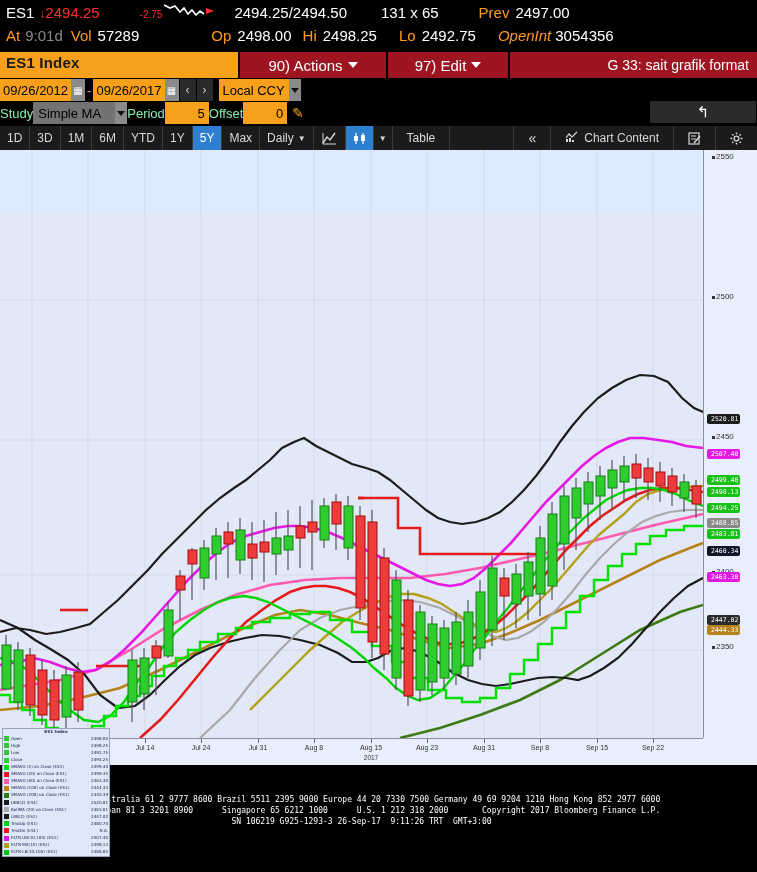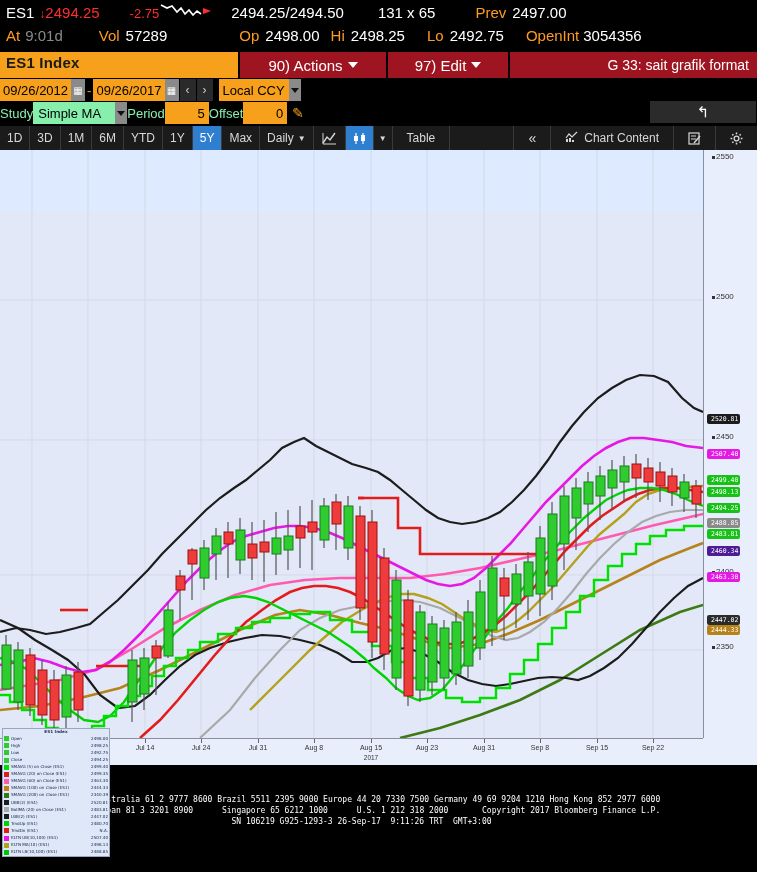--- a/index.html
+++ b/index.html
@@ -42,21 +42,21 @@
   .ccy{background:#f7a01b;color:#000;padding:2px 4px;margin-left:6px;display:flex;align-items:center;}
   .ccydd{background:#8a8a8a;width:12px;display:flex;align-items:center;justify-content:center;}
   .ddtri{width:0;height:0;border-left:4px solid transparent;border-right:4px solid transparent;
          border-top:5px solid #111;}
   .undo{position:absolute;right:1px;top:101px;width:106px;height:22px;background:#2b2b2b;
         color:#fff;display:flex;align-items:center;justify-content:center;font-size:15px;}
 
   
   .studyrow{display:flex;height:22px;align-items:stretch;margin-top:1px;font-size:13px;}
   .slabel{color:#86efac;padding:2px 0;display:flex;align-items:center;}
-  .sval{background:#86efac;color:#000;padding:2px 5px;display:flex;align-items:center;}
+  .sval{background:#737373;color:#000;padding:2px 5px;display:flex;align-items:center;}
   .sdd{background:#8a8a8a;width:12px;display:flex;align-items:center;justify-content:center;}
   .snum{background:#f7a01b;color:#000;width:40px;justify-content:flex-end;padding-right:4px;
         display:flex;align-items:center;}
   .pencil{color:#f7a01b;padding-left:5px;display:flex;align-items:center;font-size:14px;}
 
   
   .toolrow{display:flex;height:24px;margin-top:2px;background:#1b1b1b;align-items:stretch;
            font-size:12px;}
   .tbtn{color:#d8d8d8;display:flex;align-items:center;justify-content:center;padding:0 7px;
         border-right:1px solid #3a3a3a;}
@@ -103,46 +103,46 @@
 </head>
 <body>
 
 <div class="term">
 
   <div class="quote">
     <div class="qrow">
       <span class="w" style="margin-left:6px;">ES1</span>
       <span class="r" style="margin-left:5px;font-size:12px;">↓</span>
       <span class="r">2494.25</span>
-      <span class="r" style="margin-left:30px;font-size:13px;">-2.75</span>
+      <span class="r" style="margin-left:40px;font-size:10px;">-2.75</span>
       <span class="spark">
         <svg width="56" height="16" viewBox="0 0 56 16">
           <polyline points="2,3 8,6 13,4 18,10 22,6 26,12 30,8 34,13 38,9 42,12" fill="none" stroke="#ffffff" stroke-width="1.6"></polyline>
           <polygon points="44,6 52,9 44,12" fill="#ff2d2d"></polygon>
         </svg>
       </span>
       <span class="w" style="margin-left:16px;">2494.25</span>
       <span class="w">/</span>
       <span class="w">2494.50</span>
       <span class="w" style="margin-left:34px;">131 x 65</span>
       <span class="o" style="margin-left:40px;">Prev</span>
       <span class="w" style="margin-left:6px;">2497.00</span>
     </div>
     <div class="qrow qrow2">
       <span class="o" style="margin-left:6px;">At</span>
       <span class="g" style="margin-left:5px;">9:01d</span>
-      <span class="o" style="margin-left:36px;">Vol</span>
+      <span class="o" style="margin-left:8px;">Vol</span>
       <span class="w" style="margin-left:6px;">57289</span>
       <span class="o" style="margin-left:72px;">Op</span>
       <span class="w" style="margin-left:6px;">2498.00</span>
       <span class="o" style="margin-left:11px;">Hi</span>
       <span class="w" style="margin-left:6px;">2498.25</span>
       <span class="o" style="margin-left:22px;">Lo</span>
       <span class="w" style="margin-left:6px;">2492.75</span>
-      <span class="o" style="margin-left:22px;">OpenInt</span>
+      <span class="o" style="margin-left:22px;font-style:italic;">OpenInt</span>
       <span class="w" style="margin-left:4px;">3054356</span>
     </div>
   </div>
 
   <div class="cmdbar">
     <div class="ticker">ES1 Index</div>
     <div class="redbtn b-actions">
       <span>90) Actions</span>
       <span class="caret"></span>
     </div>
@@ -538,21 +538,21 @@
       <div class="ytick" style="top:417px;">2400</div>
       <div class="ytick" style="top:492px;">2350</div>
       <div id="price-labels">
           <div class="ylab" style="top: 264px; background: rgb(28, 28, 28);">2520.81</div>
           <div class="ylab" style="top: 299px; background: rgb(230, 24, 230);">2507.40</div>
           <div class="ylab" style="top: 325px; background: rgb(23, 194, 23);">2499.40</div>
           <div class="ylab" style="top: 337px; background: rgb(23, 194, 23);">2498.13</div>
           <div class="ylab" style="top: 353px; background: rgb(23, 194, 23);">2494.25</div>
           <div class="ylab" style="top: 368px; background: rgb(138, 138, 138);">2488.85</div>
           <div class="ylab" style="top: 379px; background: rgb(23, 194, 23);">2483.81</div>
-          <div class="ylab" style="top: 396px; background: #4c1d95;">2460.34</div>
+          <div class="ylab" style="top: 396px; background: #0f172a;">2460.34</div>
           <div class="ylab" style="top: 422px; background: rgb(230, 24, 230);">2463.30</div>
           <div class="ylab" style="top: 465px; background: rgb(43, 43, 43);">2447.02</div>
           <div class="ylab" style="top: 475px; background: rgb(181, 131, 26);">2444.33</div>
           <div class="ylab" style="top: 643px; background: rgb(75, 122, 23);">2343.08</div>
         </div>
     </div>
 
     <div class="axisX">
       <div class="xline"></div>
       <div id="x-labels">

